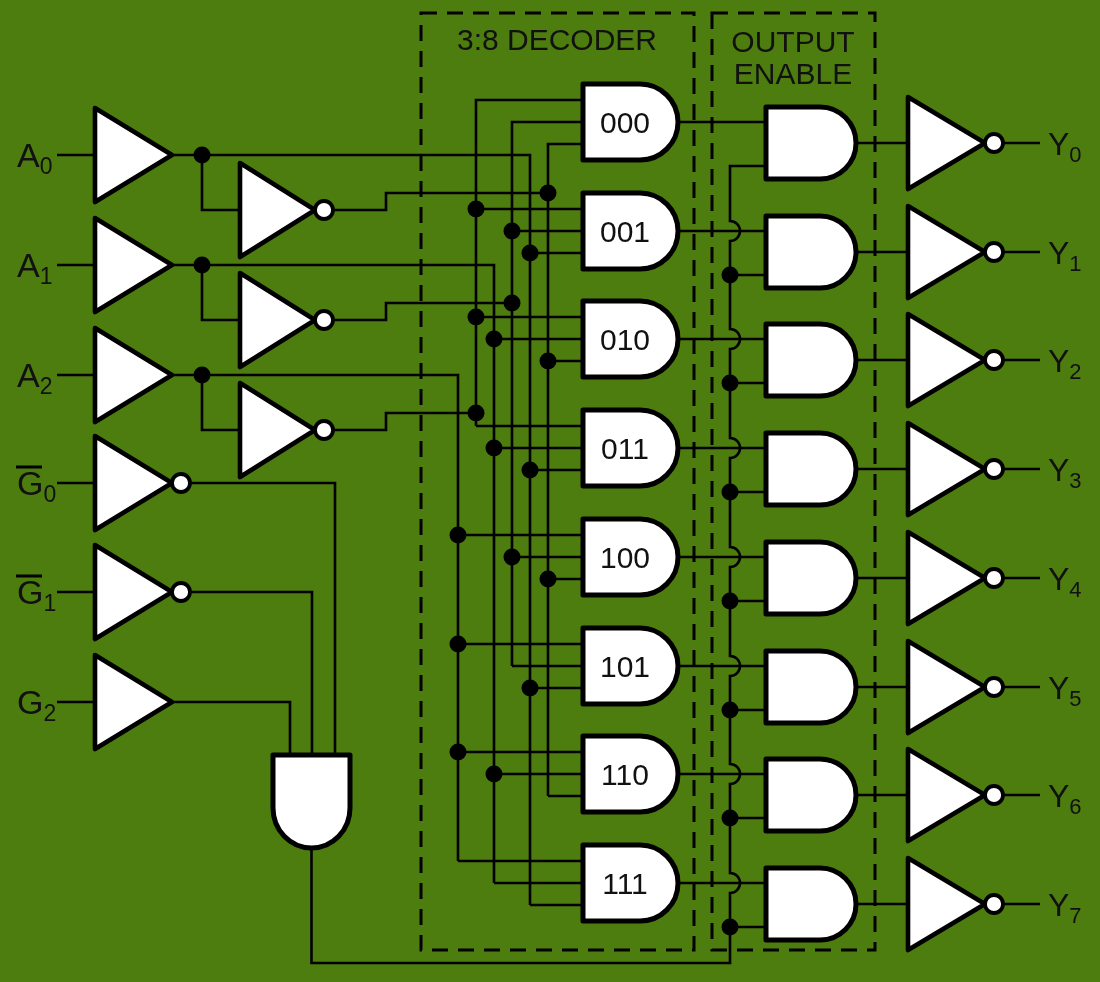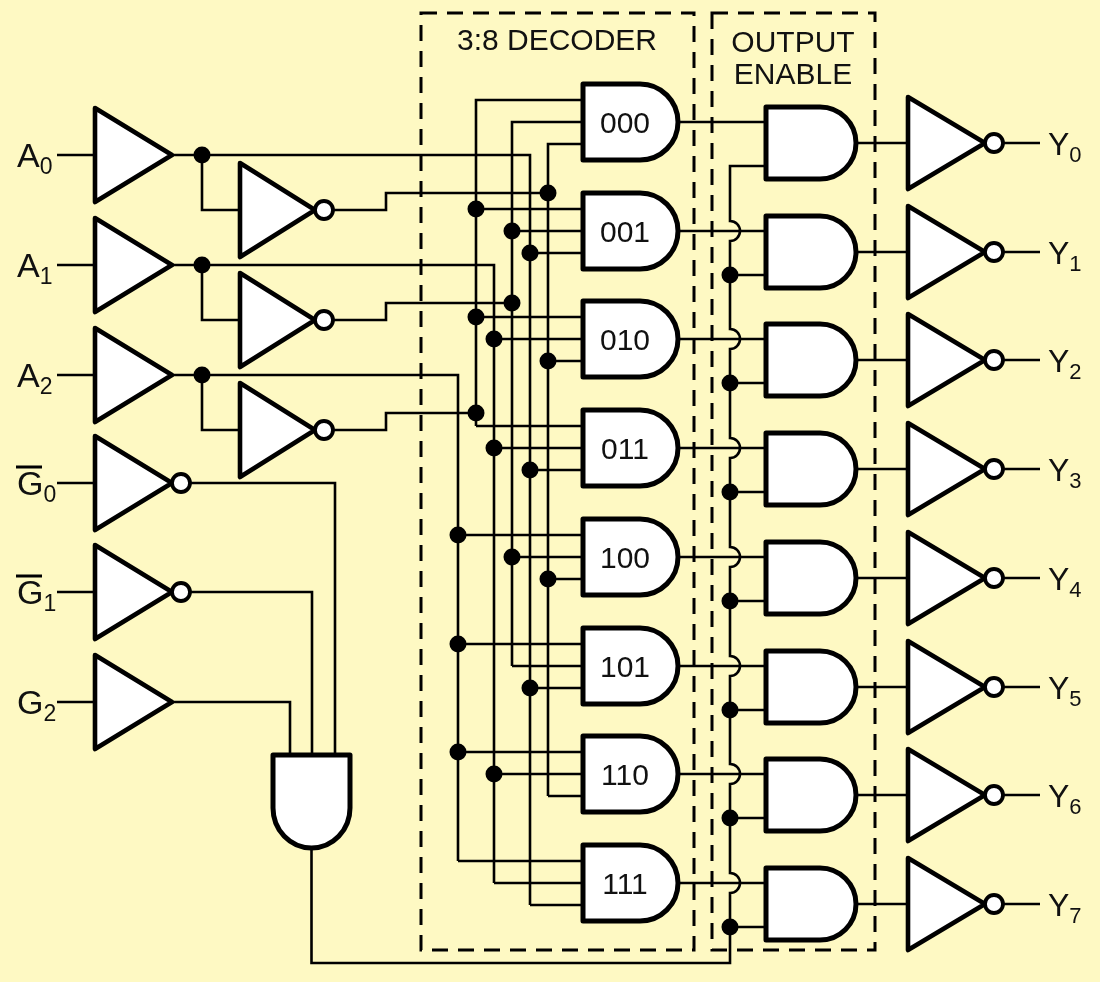--- a/index.html
+++ b/index.html
@@ -1,16 +1,16 @@
 <!DOCTYPE html>
 <html><head>
 <meta charset="utf-8">
 <style>
   html,body{margin:0;padding:0;background:#ffffff;}
-  .canvas{position:relative;width:1100px;height:982px;background:#fef9c3;overflow:hidden;}
+  .canvas{position:relative;width:1100px;height:982px;background:#4d7c0f;overflow:hidden;}
   svg{display:block;}
   .wire{fill:none;stroke:#000;stroke-width:2.6;}
   .gate{fill:#fff;stroke:#000;stroke-width:5;stroke-linejoin:round;}
   .tri{fill:#fff;stroke:#000;stroke-width:4.6;stroke-linejoin:round;}
   .bubble{fill:#fff;stroke:#000;stroke-width:3.8;}
   .dot{fill:#000;stroke:none;}
   .dashed-box{fill:none;stroke:#000;stroke-width:3;stroke-dasharray:16 10;}
   .overline{stroke:#000;stroke-width:3;}
   text{fill:#111;font-family:"Liberation Sans","DejaVu Sans",sans-serif;}
   .input-label{font-size:34px;}

